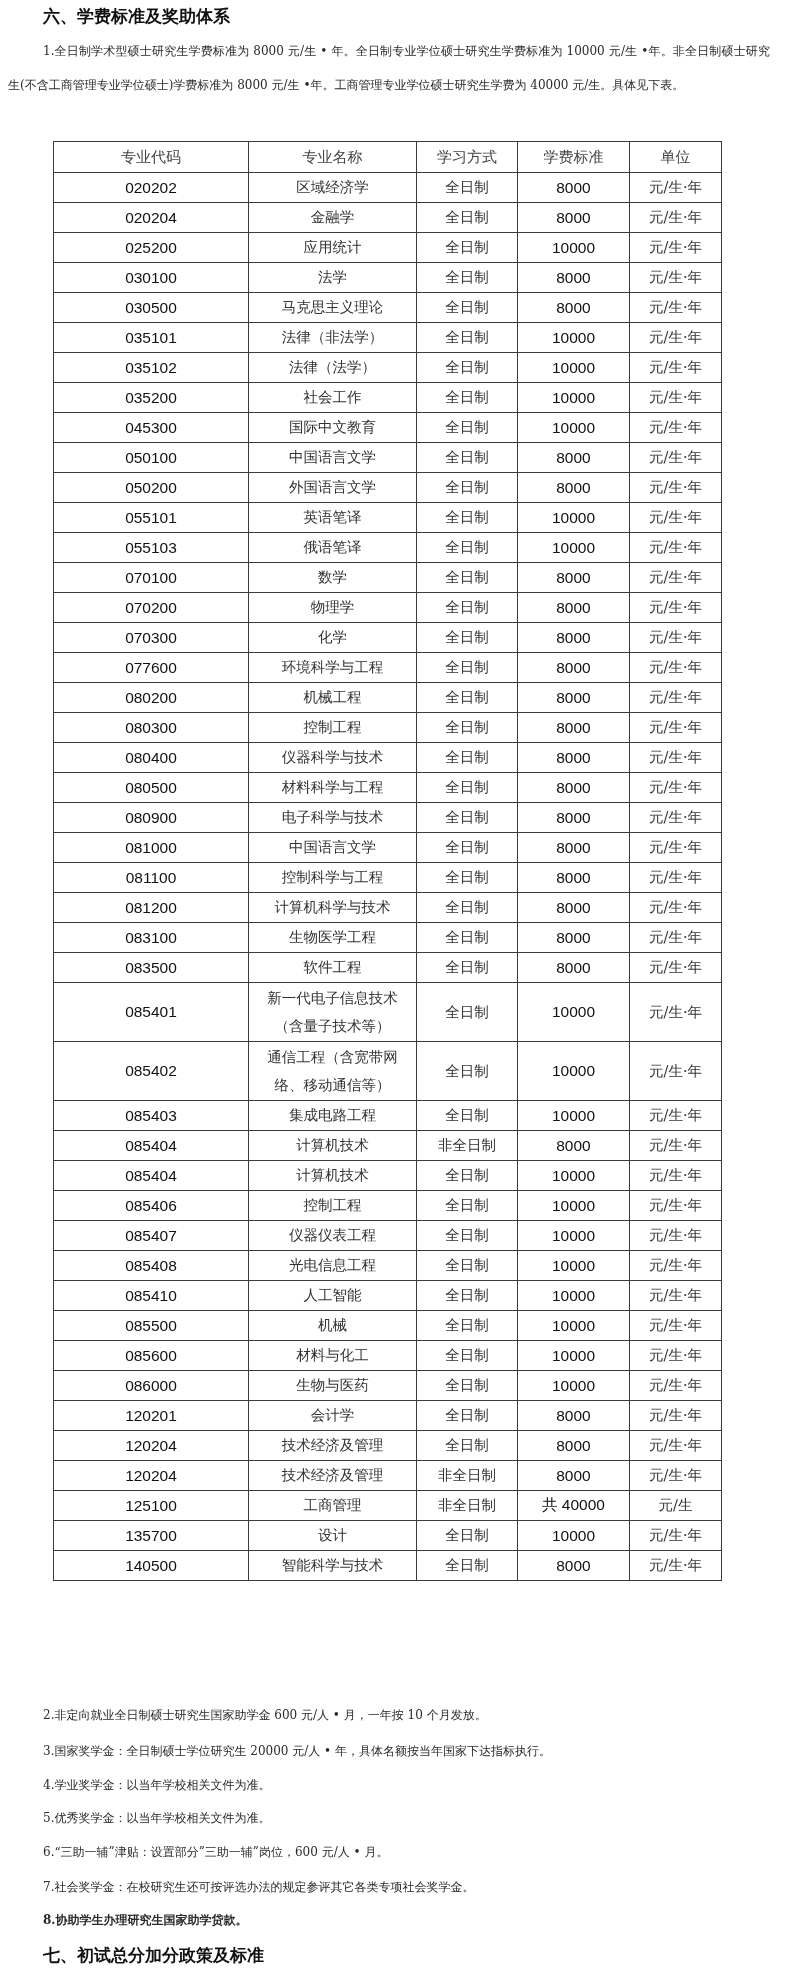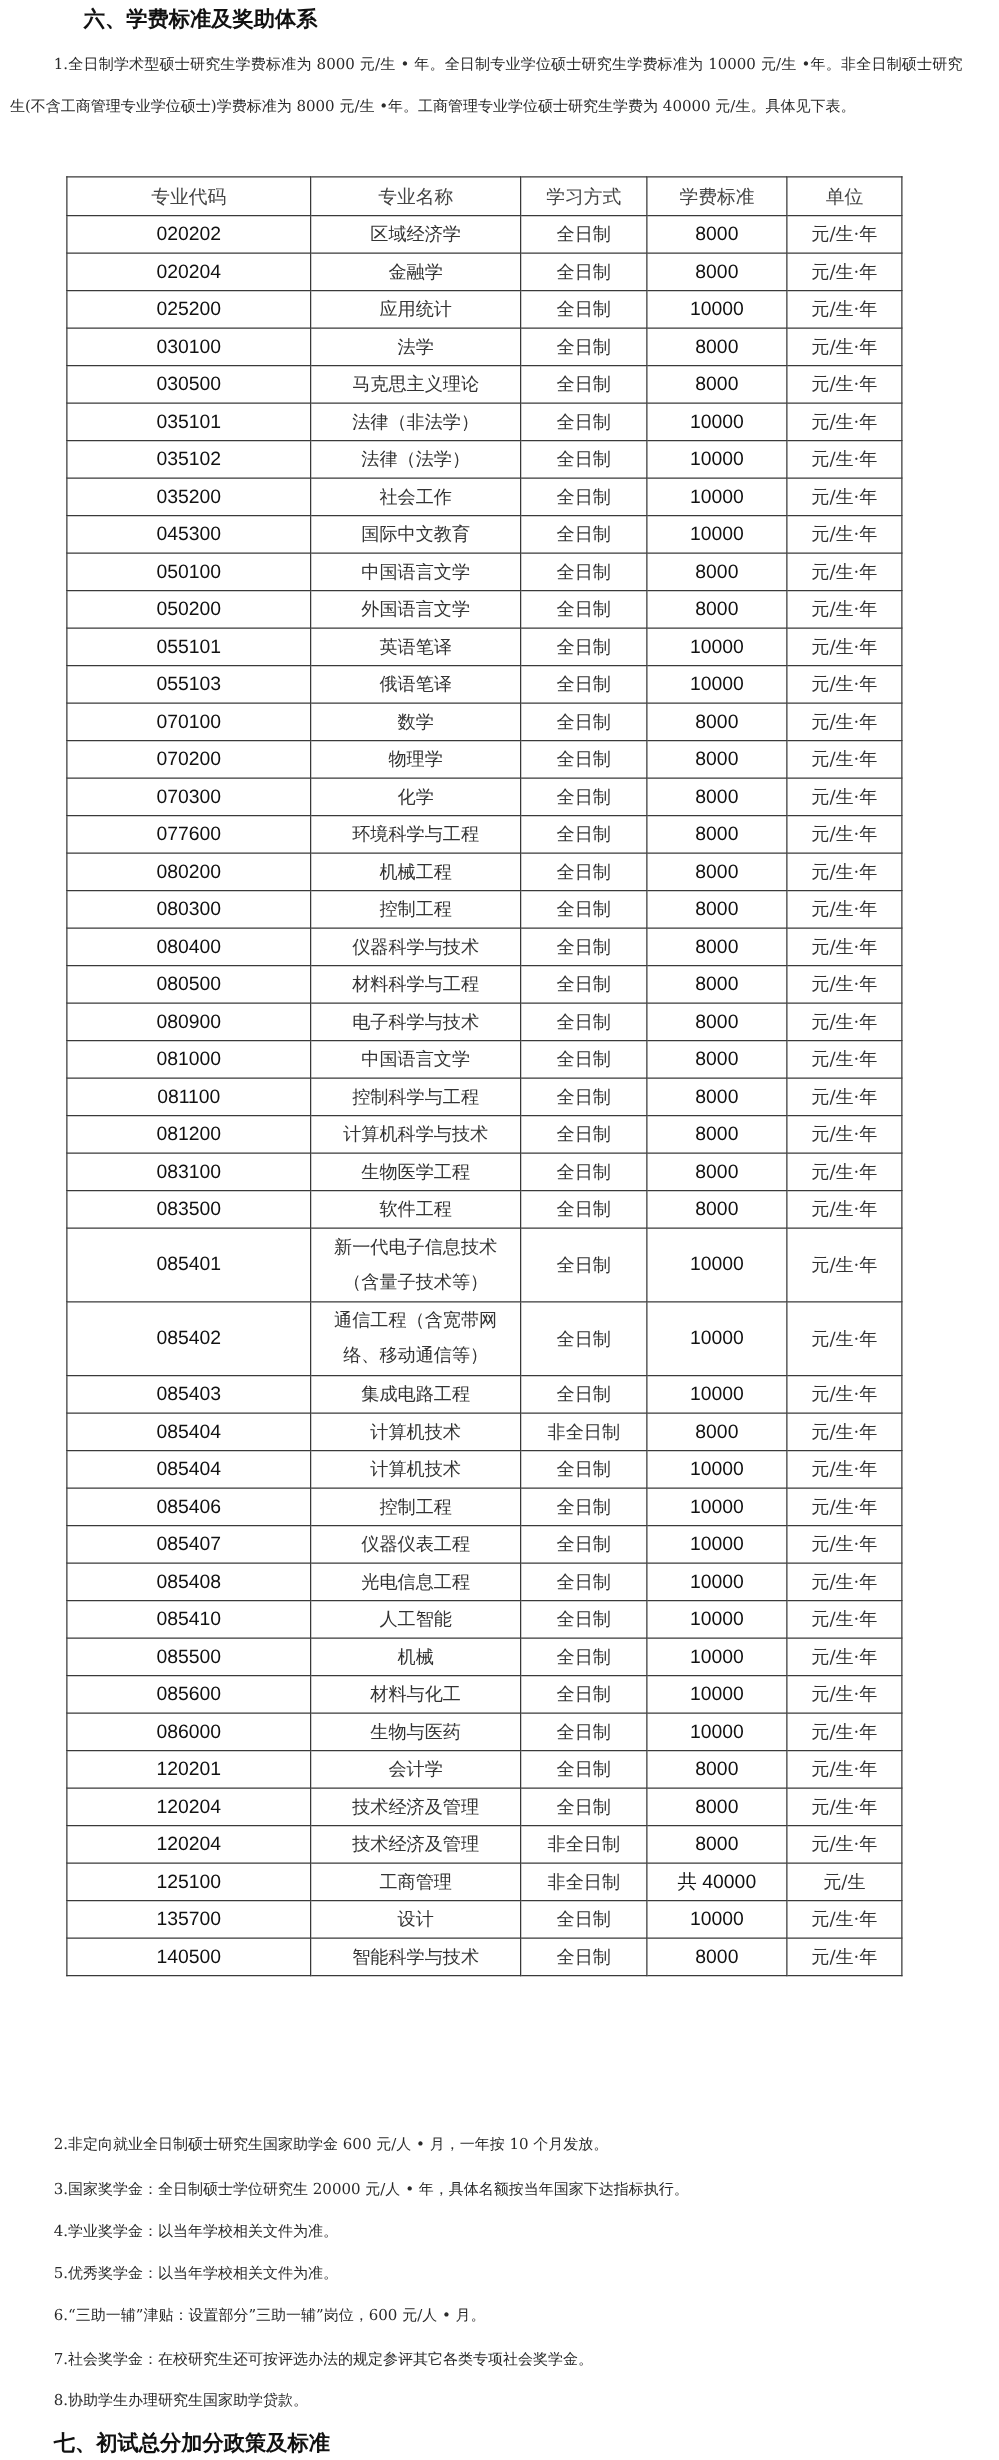--- a/index.html
+++ b/index.html
@@ -47,21 +47,21 @@
     font-family: "DejaVu Serif", "Liberation Serif", serif;
     font-size: 14.5px; color: #333;
   }
   td.name.multi { height: 58px; line-height: 28px; padding: 0 6px; }
   col.c1 { width: 195px; } col.c2 { width: 168px; } col.c3 { width: 101px; }
   col.c4 { width: 112px; } col.c5 { width: 92px; }
 </style>
 </head>
 <body>
 
-<div class="heading" style="top:6px;margin-left:24px;">六、学费标准及奖助体系</div>
+<div class="heading" style="top:6px;">六、学费标准及奖助体系</div>
 
 <div class="para indent" style="top:34px;">1.全日制学术型硕士研究生学费标准为 8000 元/生 • 年。全日制专业学位硕士研究生学费标准为 10000 元/生 •年。非全日制硕士研究生(不含工商管理专业学位硕士)学费标准为 8000 元/生 •年。工商管理专业学位硕士研究生学费为 40000 元/生。具体见下表。</div>
 
 <table class="fees">
   <colgroup>
       <col class="c1">
       <col class="c2">
       <col class="c3">
       <col class="c4">
       <col class="c5">
@@ -393,15 +393,15 @@
       </tr>
     </tbody>
 </table>
 
 <div class="line" style="top:1705px;">2.非定向就业全日制硕士研究生国家助学金 600 元/人 • 月，一年按 10 个月发放。</div>
 <div class="line" style="top:1741px;">3.国家奖学金：全日制硕士学位研究生 20000 元/人 • 年，具体名额按当年国家下达指标执行。</div>
 <div class="line" style="top:1775px;">4.学业奖学金：以当年学校相关文件为准。</div>
 <div class="line" style="top:1808px;">5.优秀奖学金：以当年学校相关文件为准。</div>
 <div class="line" style="top:1842px;">6.“三助一辅”津贴：设置部分”三助一辅”岗位，600 元/人 • 月。</div>
 <div class="line" style="top:1877px;">7.社会奖学金：在校研究生还可按评选办法的规定参评其它各类专项社会奖学金。</div>
-<div class="line" style="top:1910px;">8.协助学生办理研究生国家助学贷款。</div>
+<div class="line" style="top:1910px;font-weight:bold;">8.协助学生办理研究生国家助学贷款。</div>
 
 <div class="heading" style="top:1945px;">七、初试总分加分政策及标准</div>
 
 </body></html>

